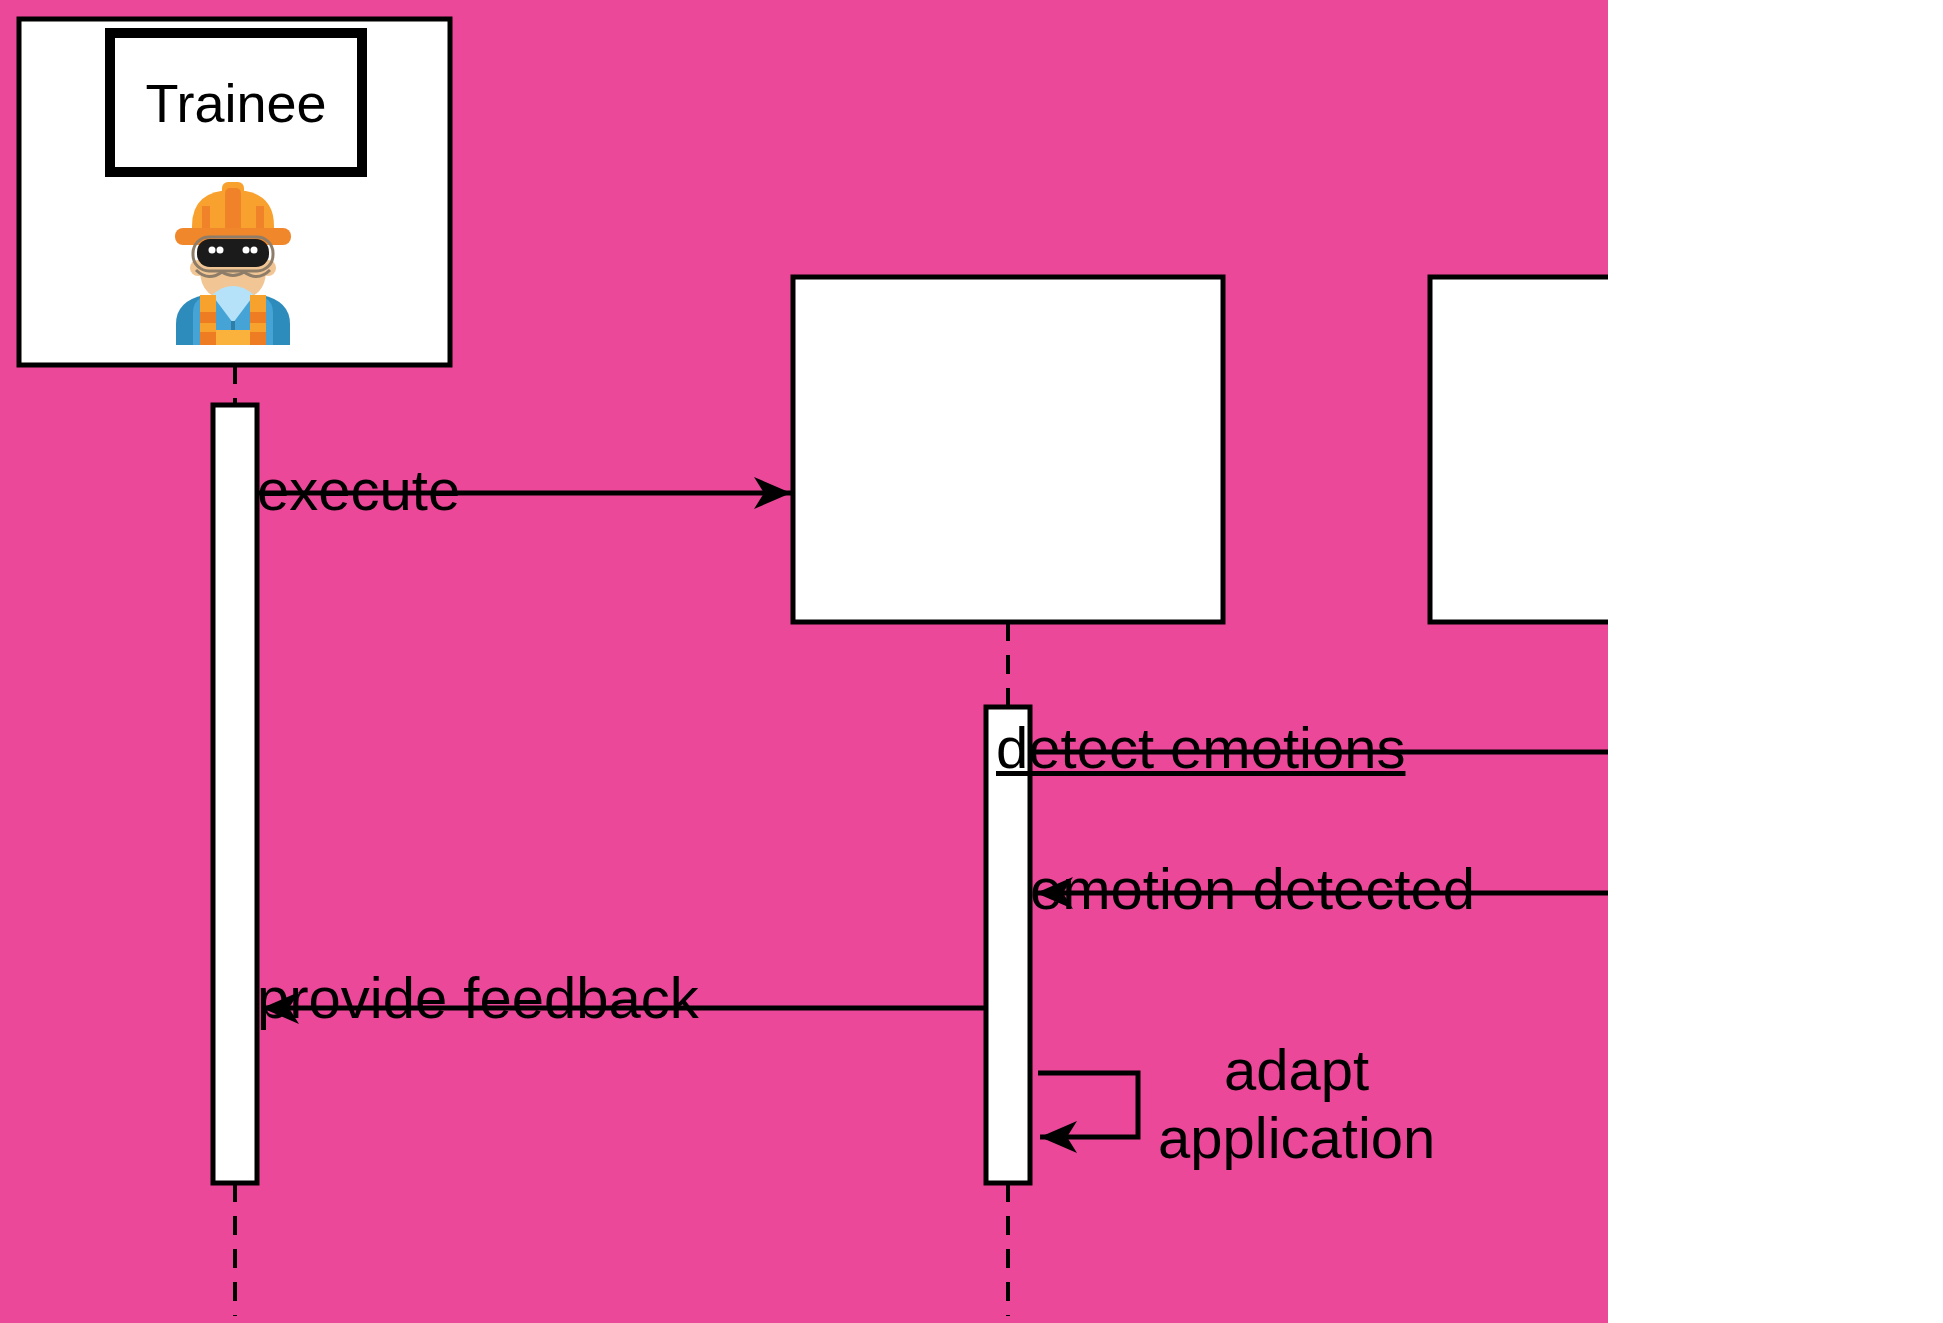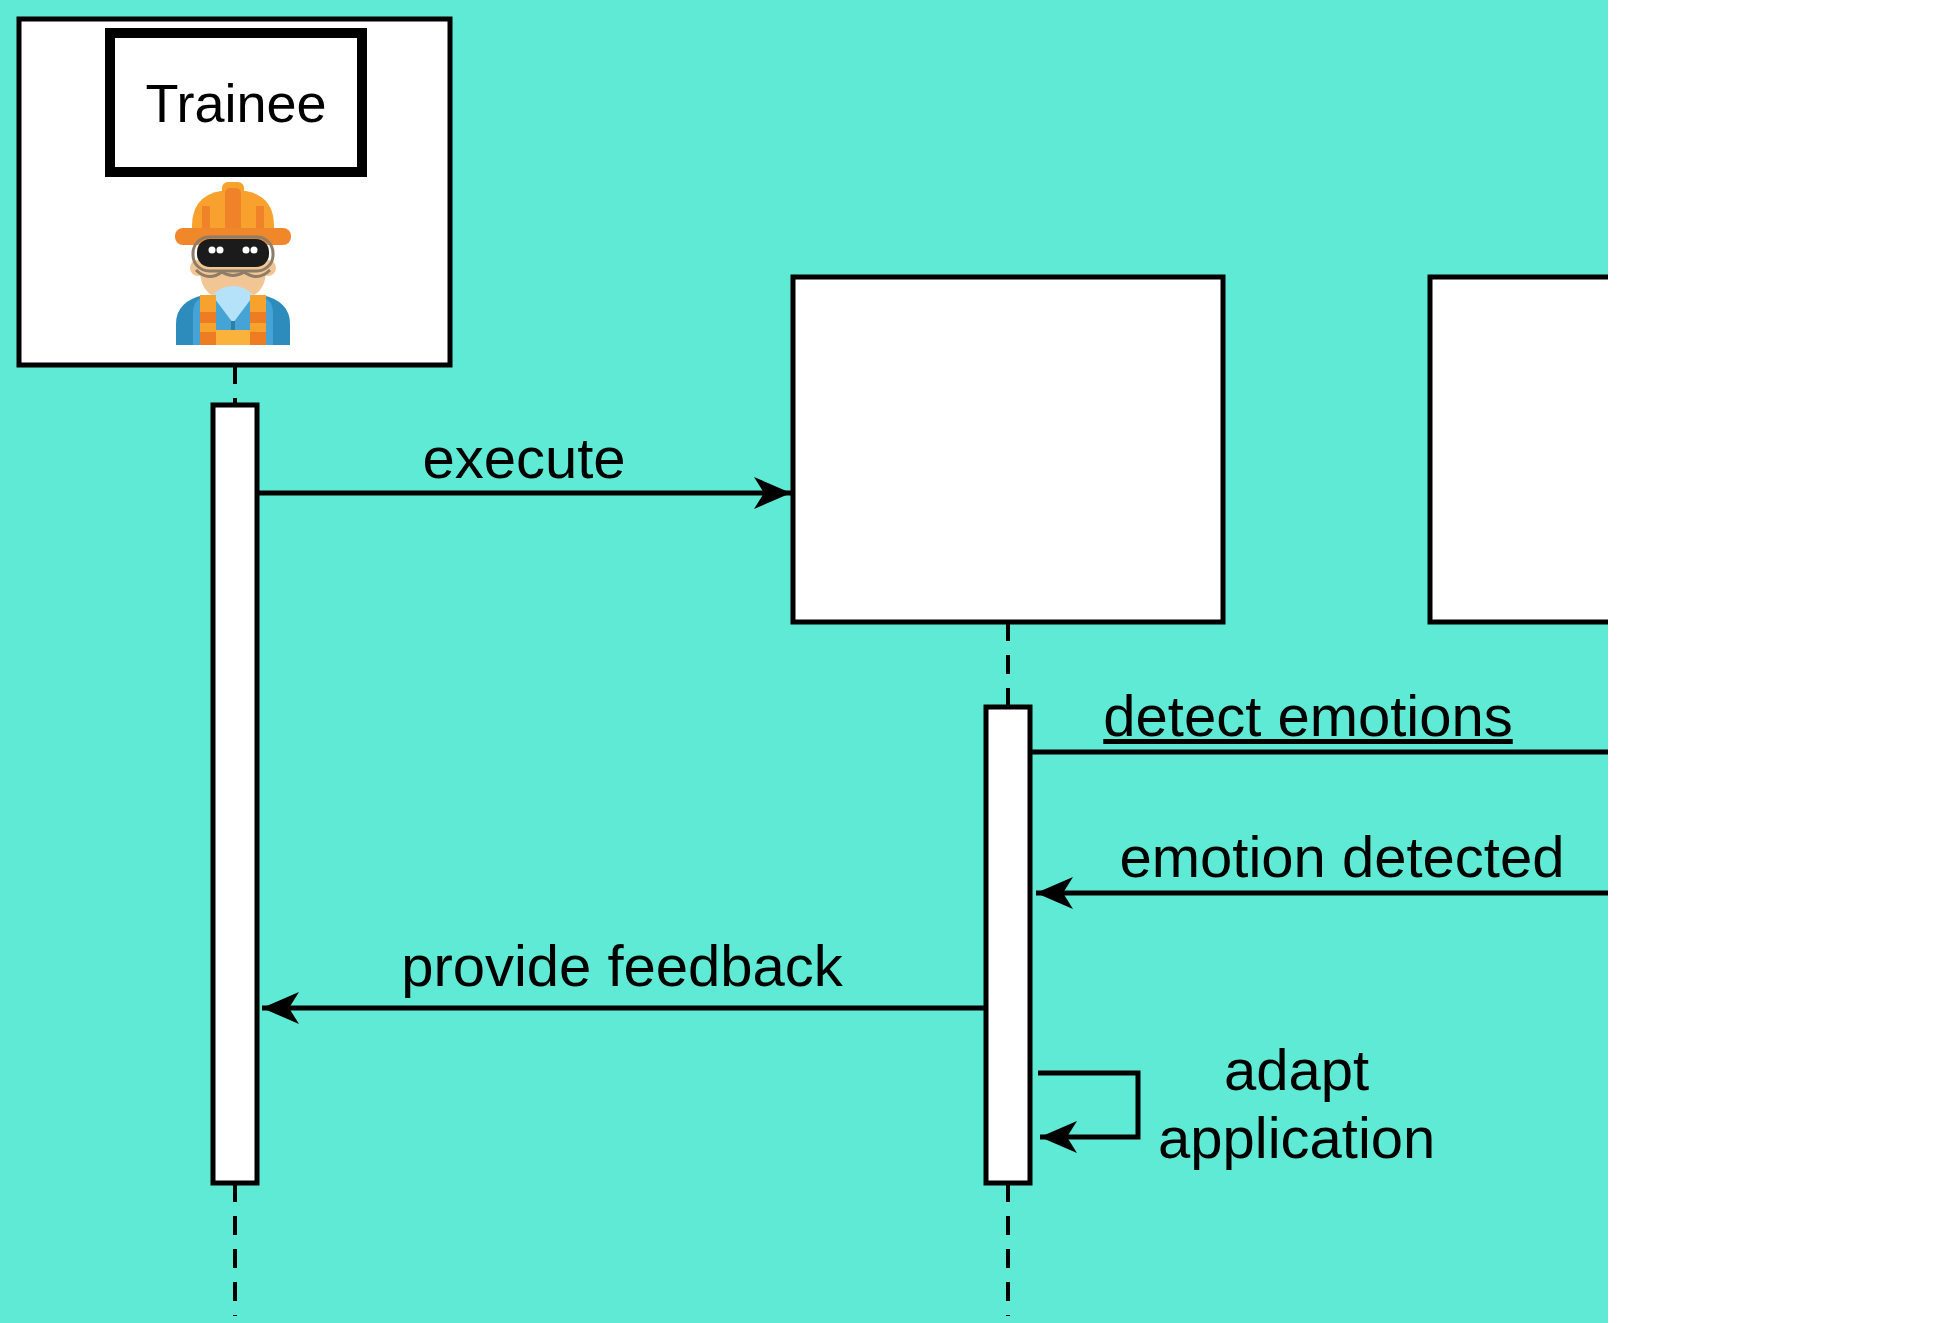--- a/index.html
+++ b/index.html
@@ -1,31 +1,31 @@
 <!DOCTYPE html>
 <html><head>
 <meta charset="utf-8">
 <style>
   html, body { margin: 0; padding: 0; background: #ffffff; }
   .canvas {
     position: relative;
     width: 1608px;
     height: 1323px;
-    background: #5eead4;
+    background: #ec4899;
     overflow: hidden;
     font-family: "Liberation Sans", sans-serif;
     color: #000000;
   }
   svg.layer { position: absolute; left: 0; top: 0; }
   .label { position: absolute; color: #000000; }
   .flex-center { display: flex; align-items: center; justify-content: center; text-align: center; }
   .prelines { white-space: pre-line; }
   .participant-name { font-size: 55px; line-height: 70px; font-weight: 400; }
   .trainee-name { font-size: 54px; font-weight: 400; }
-  .msg-label { font-size: 58px; line-height: 60px; text-align: center; font-weight: 400; }
+  .msg-label { font-size: 58px; line-height: 60px; text-align: left; font-weight: 400; margin-top: 32px; }
   .self-msg-label { font-size: 58px; line-height: 68px; text-align: center; font-weight: 400; }
 </style>
 </head>
 <body>
 
 <div class="canvas">
 
   <svg class="layer" width="1943" height="1323" viewBox="0 0 1943 1323">
     <defs>
       <marker id="arrowhead" markerUnits="userSpaceOnUse" markerWidth="46" markerHeight="38" refX="43" refY="19" orient="auto">

